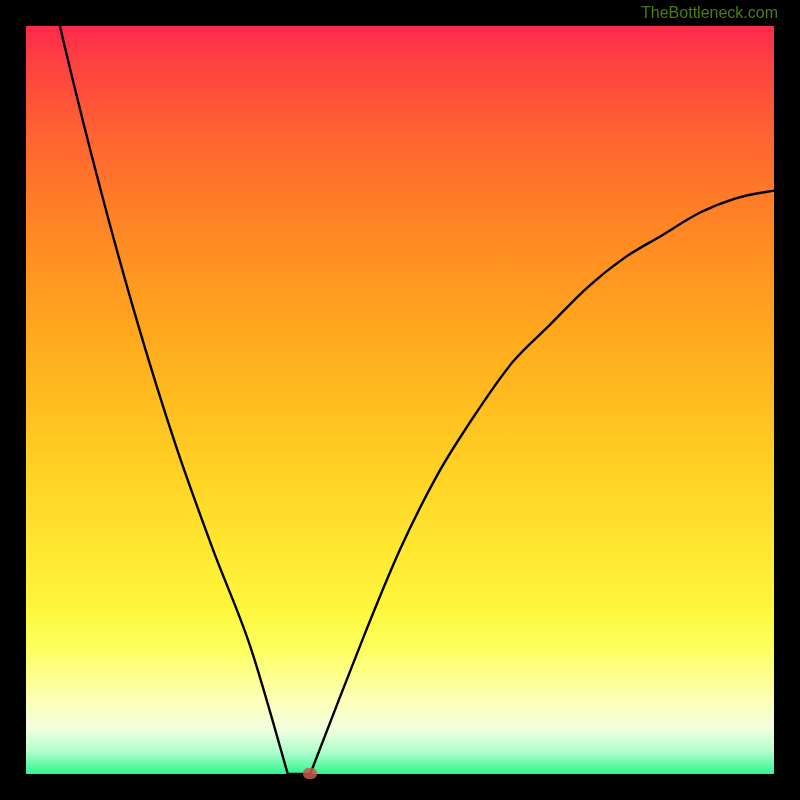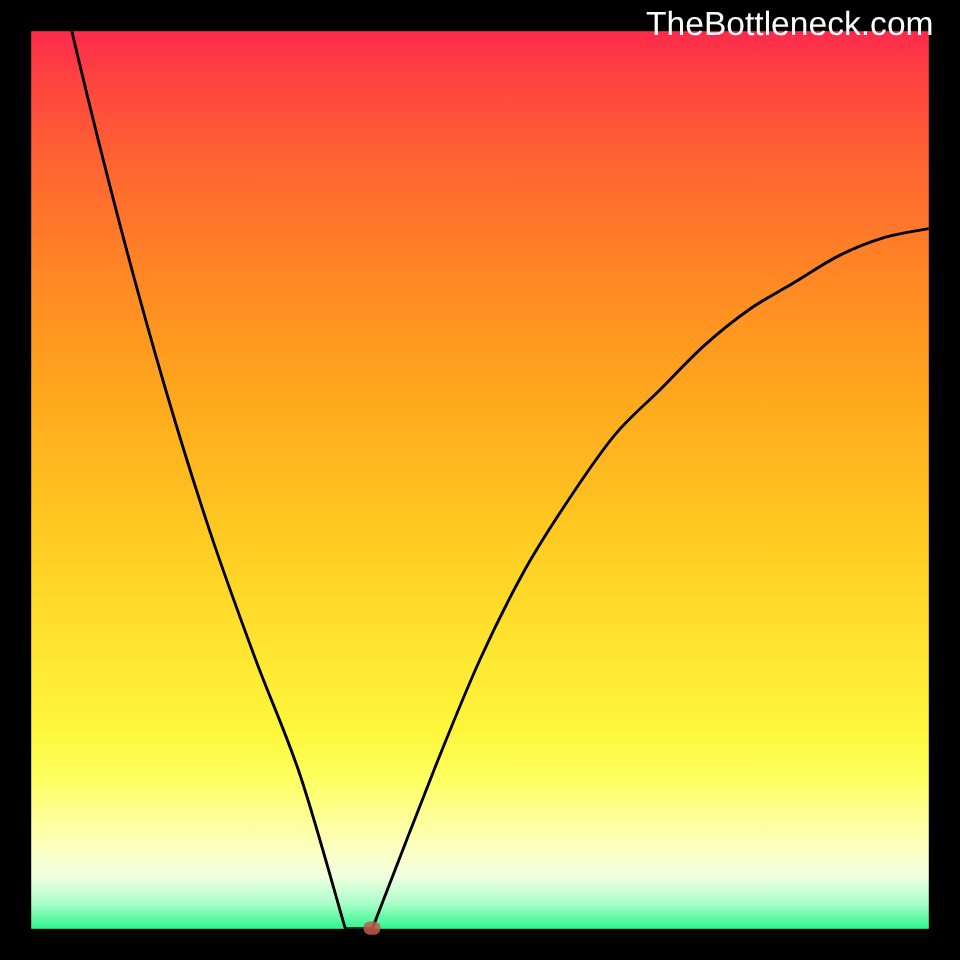--- a/index.html
+++ b/index.html
@@ -7,23 +7,23 @@
   .container {
     width: 800px;
     height: 800px;
     background: #000;
     position: relative;
   }
   .watermark {
     position: absolute;
     top: 4px;
     right: 22px;
-    color: #ffffff;
+    color: #4d7c0f;
     font-family: Arial, Helvetica, sans-serif;
-    font-size: 28px;
+    font-size: 16px;
     font-weight: 500;
     z-index: 5;
   }
   .plot {
     position: absolute;
     left: 26px;
     top: 26px;
     width: 748px;
     height: 748px;
     background: linear-gradient(to bottom,

